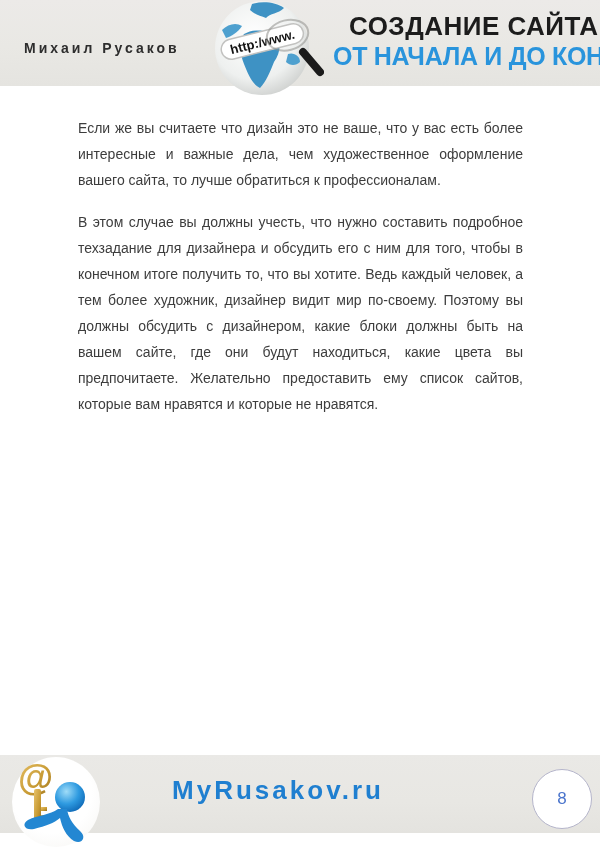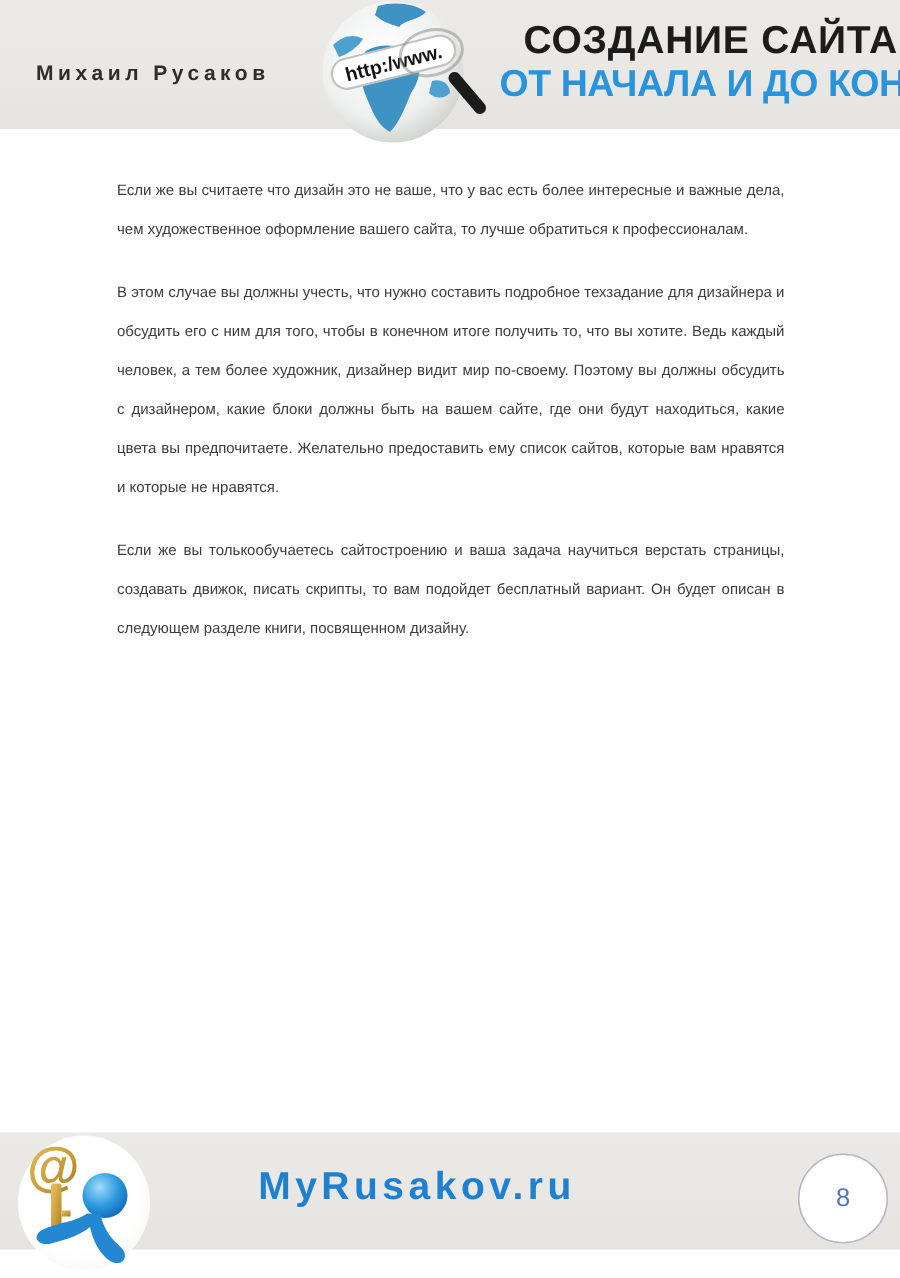--- a/index.html
+++ b/index.html
@@ -25,21 +25,21 @@
   }
   .title-1 { font-size:26px; font-weight:bold; color:#1c1c1c; letter-spacing:0.5px;margin-left:16px; }
   .title-2 { font-size:25px; font-weight:bold; color:#2994dc; letter-spacing:-0.3px; }
 
   .globe { position:absolute; left:204px; top:0; width:120px; height:98px; }
 
   
   .content { position:absolute; left:78px; top:115px; width:445px; }
   .content p {
     margin:0 0 16px 0;
-    font-size:10px; line-height:26px; text-align:justify;
+    font-size:14px; line-height:26px; text-align:justify;
     color:#3d3d3d;
   }
 
   
   .footer-band {
     position:absolute; left:0; top:755px; width:600px; height:78px;
     background:linear-gradient(180deg,#eae9e6 0%,#e8e7e3 60%,#e4e3df 100%);
   }
   .site-name {
     position:absolute; left:0; top:775px; width:556px; text-align:center;
@@ -91,21 +91,20 @@
       <rect x="16" y="31" width="84" height="20" rx="10" fill="#ffffff" stroke="#c2c2c0" stroke-width="1.5"></rect>
       <text x="58" y="46" text-anchor="middle" font-family="Liberation Sans, sans-serif" font-size="13" font-weight="bold" fill="#141414">http:/www.</text>
       <ellipse cx="84" cy="41" rx="21" ry="15" fill="none" stroke="#8f8f8d" stroke-width="2" opacity="0.55"></ellipse>
     </g>
     <line x1="99" y1="52" x2="116" y2="72" stroke="#1b1b1b" stroke-width="8" stroke-linecap="round"></line>
   </svg>
 
   <div class="content">
     <p>Если же вы считаете что дизайн это не ваше, что у вас есть более интересные и важные дела, чем художественное оформление вашего сайта, то лучше обратиться к профессионалам.</p>
     <p>В этом случае вы должны учесть, что нужно составить подробное техзадание для дизайнера и обсудить его с ним для того, чтобы в конечном итоге получить то, что вы хотите. Ведь каждый человек, а тем более художник, дизайнер видит мир по-своему. Поэтому вы должны обсудить с дизайнером, какие блоки должны быть на вашем сайте, где они будут находиться, какие цвета вы предпочитаете. Желательно предоставить ему список сайтов, которые вам нравятся и которые не нравятся.</p>
-    <p>Если же вы толькообучаетесь сайтостроению и ваша задача научиться верстать страницы, создавать движок, писать скрипты, то вам подойдет бесплатный вариант. Он будет описан в следующем разделе книги, посвященном дизайну.</p>
   </div>
 
   <div class="footer-band"></div>
 
   <div class="logo-circle" ,="">
     <svg width="88" height="90" viewBox="0 0 88 90" xmlns="http://www.w3.org/2000/svg">
       <defs>
         <radialGradient id="blueball" cx="38%" cy="32%" r="75%">
           <stop offset="0%" stop-color="#9fdcf8"></stop>
           <stop offset="55%" stop-color="#2e9ae0"></stop>

